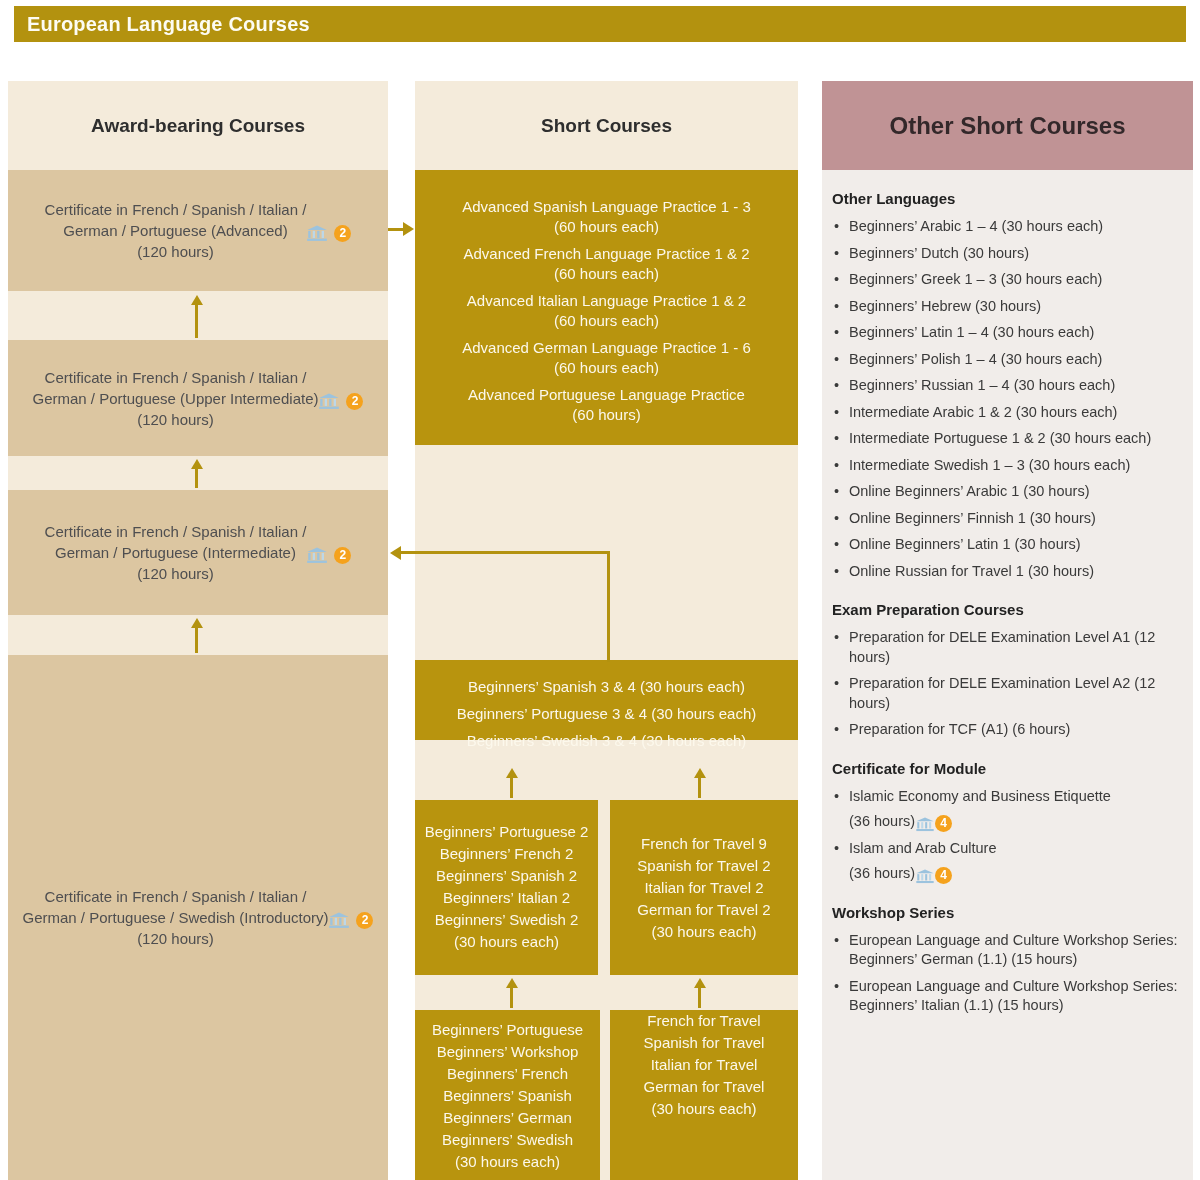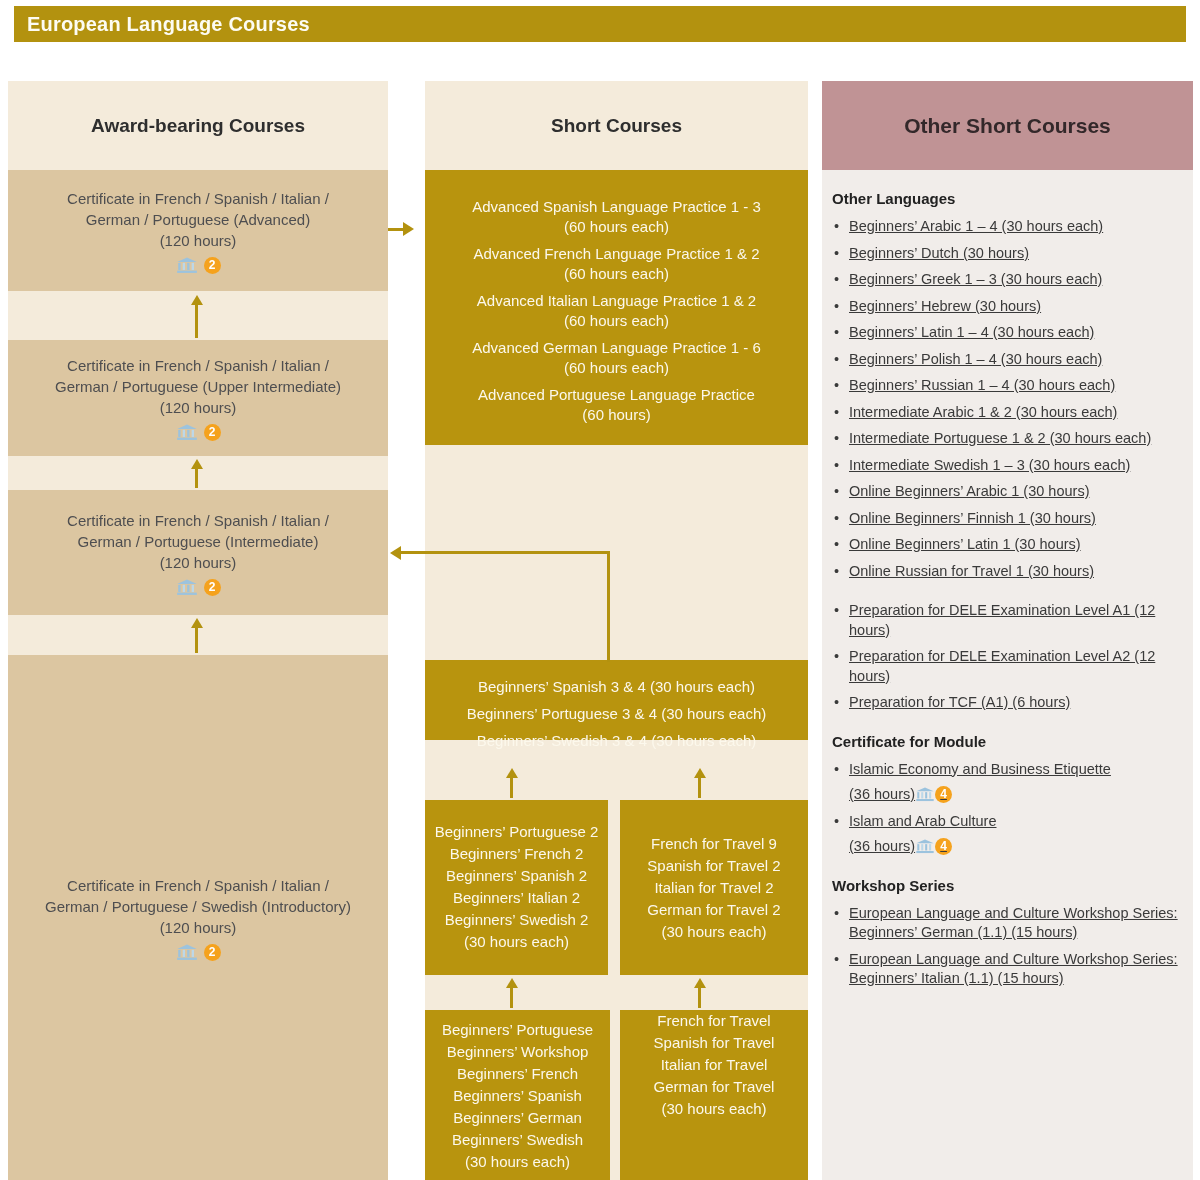--- a/index.html
+++ b/index.html
@@ -8,28 +8,28 @@
   .page { position:relative; width:1200px; height:1180px; background:#fff; overflow:hidden; }
 
   
   .topbar { position:absolute; left:14px; top:6px; width:1172px; height:36px;
             background:var(--gold, #b3920f); display:flex; align-items:center; }
   .topbar h1 { color:#fdfcf3; font-size:20px; font-weight:bold; padding-left:13px; letter-spacing:.2px; }
 
   
   .col { position:absolute; top:81px; height:1099px; }
   .col-award { left:8px; width:380px; background:var(--cream,#f4ebdb); }
-  .col-short { left:425px; width:383px; background:var(--cream,#f4ebdb); }
+  .col-short { left:415px; width:383px; background:var(--cream,#f4ebdb); }
   .col-other { left:822px; width:371px; background:var(--rose-body,#f1edea); }
 
   .col-title { text-align:center; font-size:19px; font-weight:bold; color:#2e2e2e; padding-top:34px; }
 
   
   .tan-box { position:absolute; left:0; width:380px; background:var(--tan,#dcc6a1);
-             display:flex; flex-direction:column; align-items:center; justify-content:center; }
+             display:flex; align-items:center; justify-content:center; }
   .tan-box .box-text { white-space:pre-line; text-align:center; font-size:15px; line-height:21px; color:#4e4e50; }
   .icon-row { display:flex; align-items:center; justify-content:center; gap:6px; margin-top:6px; }
 
   
   .gold-box { position:absolute; background:var(--gold-box,#b8940e); color:var(--gold-text,#fcf8ec);
               text-align:center; font-size:15px; }
   .gold-box .item { white-space:pre-line; line-height:20px; margin-bottom:7px; }
   .gold-box .line { white-space:pre-line; }
 
   .box-advanced   { left:0;  top:89px;  width:383px; height:275px; padding-top:27px; }
@@ -60,29 +60,29 @@
   .h-line, .v-line { position:absolute; background:var(--gold,#b3920f); }
   .head-right { position:absolute; width:0; height:0;
                 border-top:7px solid transparent; border-bottom:7px solid transparent;
                 border-left:11px solid var(--gold,#b3920f); }
   .head-left  { position:absolute; width:0; height:0;
                 border-top:7px solid transparent; border-bottom:7px solid transparent;
                 border-right:11px solid var(--gold,#b3920f); }
 
   
   .other-band { height:89px; background:var(--mauve,#c09395); display:flex; align-items:center; justify-content:center; }
-  .other-band h2 { font-size:21px; font-weight:bold; color:#33282a; }
+  .other-band h2 { font-size:24px; font-weight:bold; color:#33282a; }
   .other-body { padding:20px 8px 0 10px; }
   .other-body h3 { font-size:15px; font-weight:bold; color:#222; margin:0 0 10px; }
   .other-body .section { margin-bottom:20px; }
   .bullet-list { list-style:none; font-size:14.5px; color:#3a3a3a; }
-  .bullet-list li { position:relative; padding-left:17px; margin-bottom:7px; line-height:19.5px;text-decoration:underline; }
+  .bullet-list li { position:relative; padding-left:17px; margin-bottom:7px; line-height:19.5px; }
   .bullet-list li::before { content:"\2022"; position:absolute; left:2px; top:0; color:#3a3a3a; }
   .cm-name { line-height:19.5px; }
-  .cm-meta { display:flex; align-items:center; margin-top:6px; }
+  .cm-meta { display:flex; align-items:flex-end; margin-top:6px; }
 </style>
 </head>
 <body>
 
 <div class="page">
 
   <header class="topbar">
     <h1>European Language Courses</h1>
   </header>
 
@@ -259,20 +259,21 @@
             <li>Intermediate Portuguese 1 &amp; 2 (30 hours each)</li>
             <li>Intermediate Swedish 1 – 3 (30 hours each)</li>
             <li>Online Beginners’ Arabic 1 (30 hours)</li>
             <li>Online Beginners’ Finnish 1 (30 hours)</li>
             <li>Online Beginners’ Latin 1 (30 hours)</li>
             <li>Online Russian for Travel 1 (30 hours)</li>
           </ul>
       </div>
 
       <div class="section">
+        <h3>Exam Preparation Courses</h3>
         <ul class="bullet-list">
             <li>Preparation for DELE Examination Level A1 (12 hours)</li>
             <li>Preparation for DELE Examination Level A2 (12 hours)</li>
             <li>Preparation for TCF (A1) (6 hours)</li>
           </ul>
       </div>
 
       <div class="section">
         <h3>Certificate for Module</h3>
         <ul class="bullet-list">

